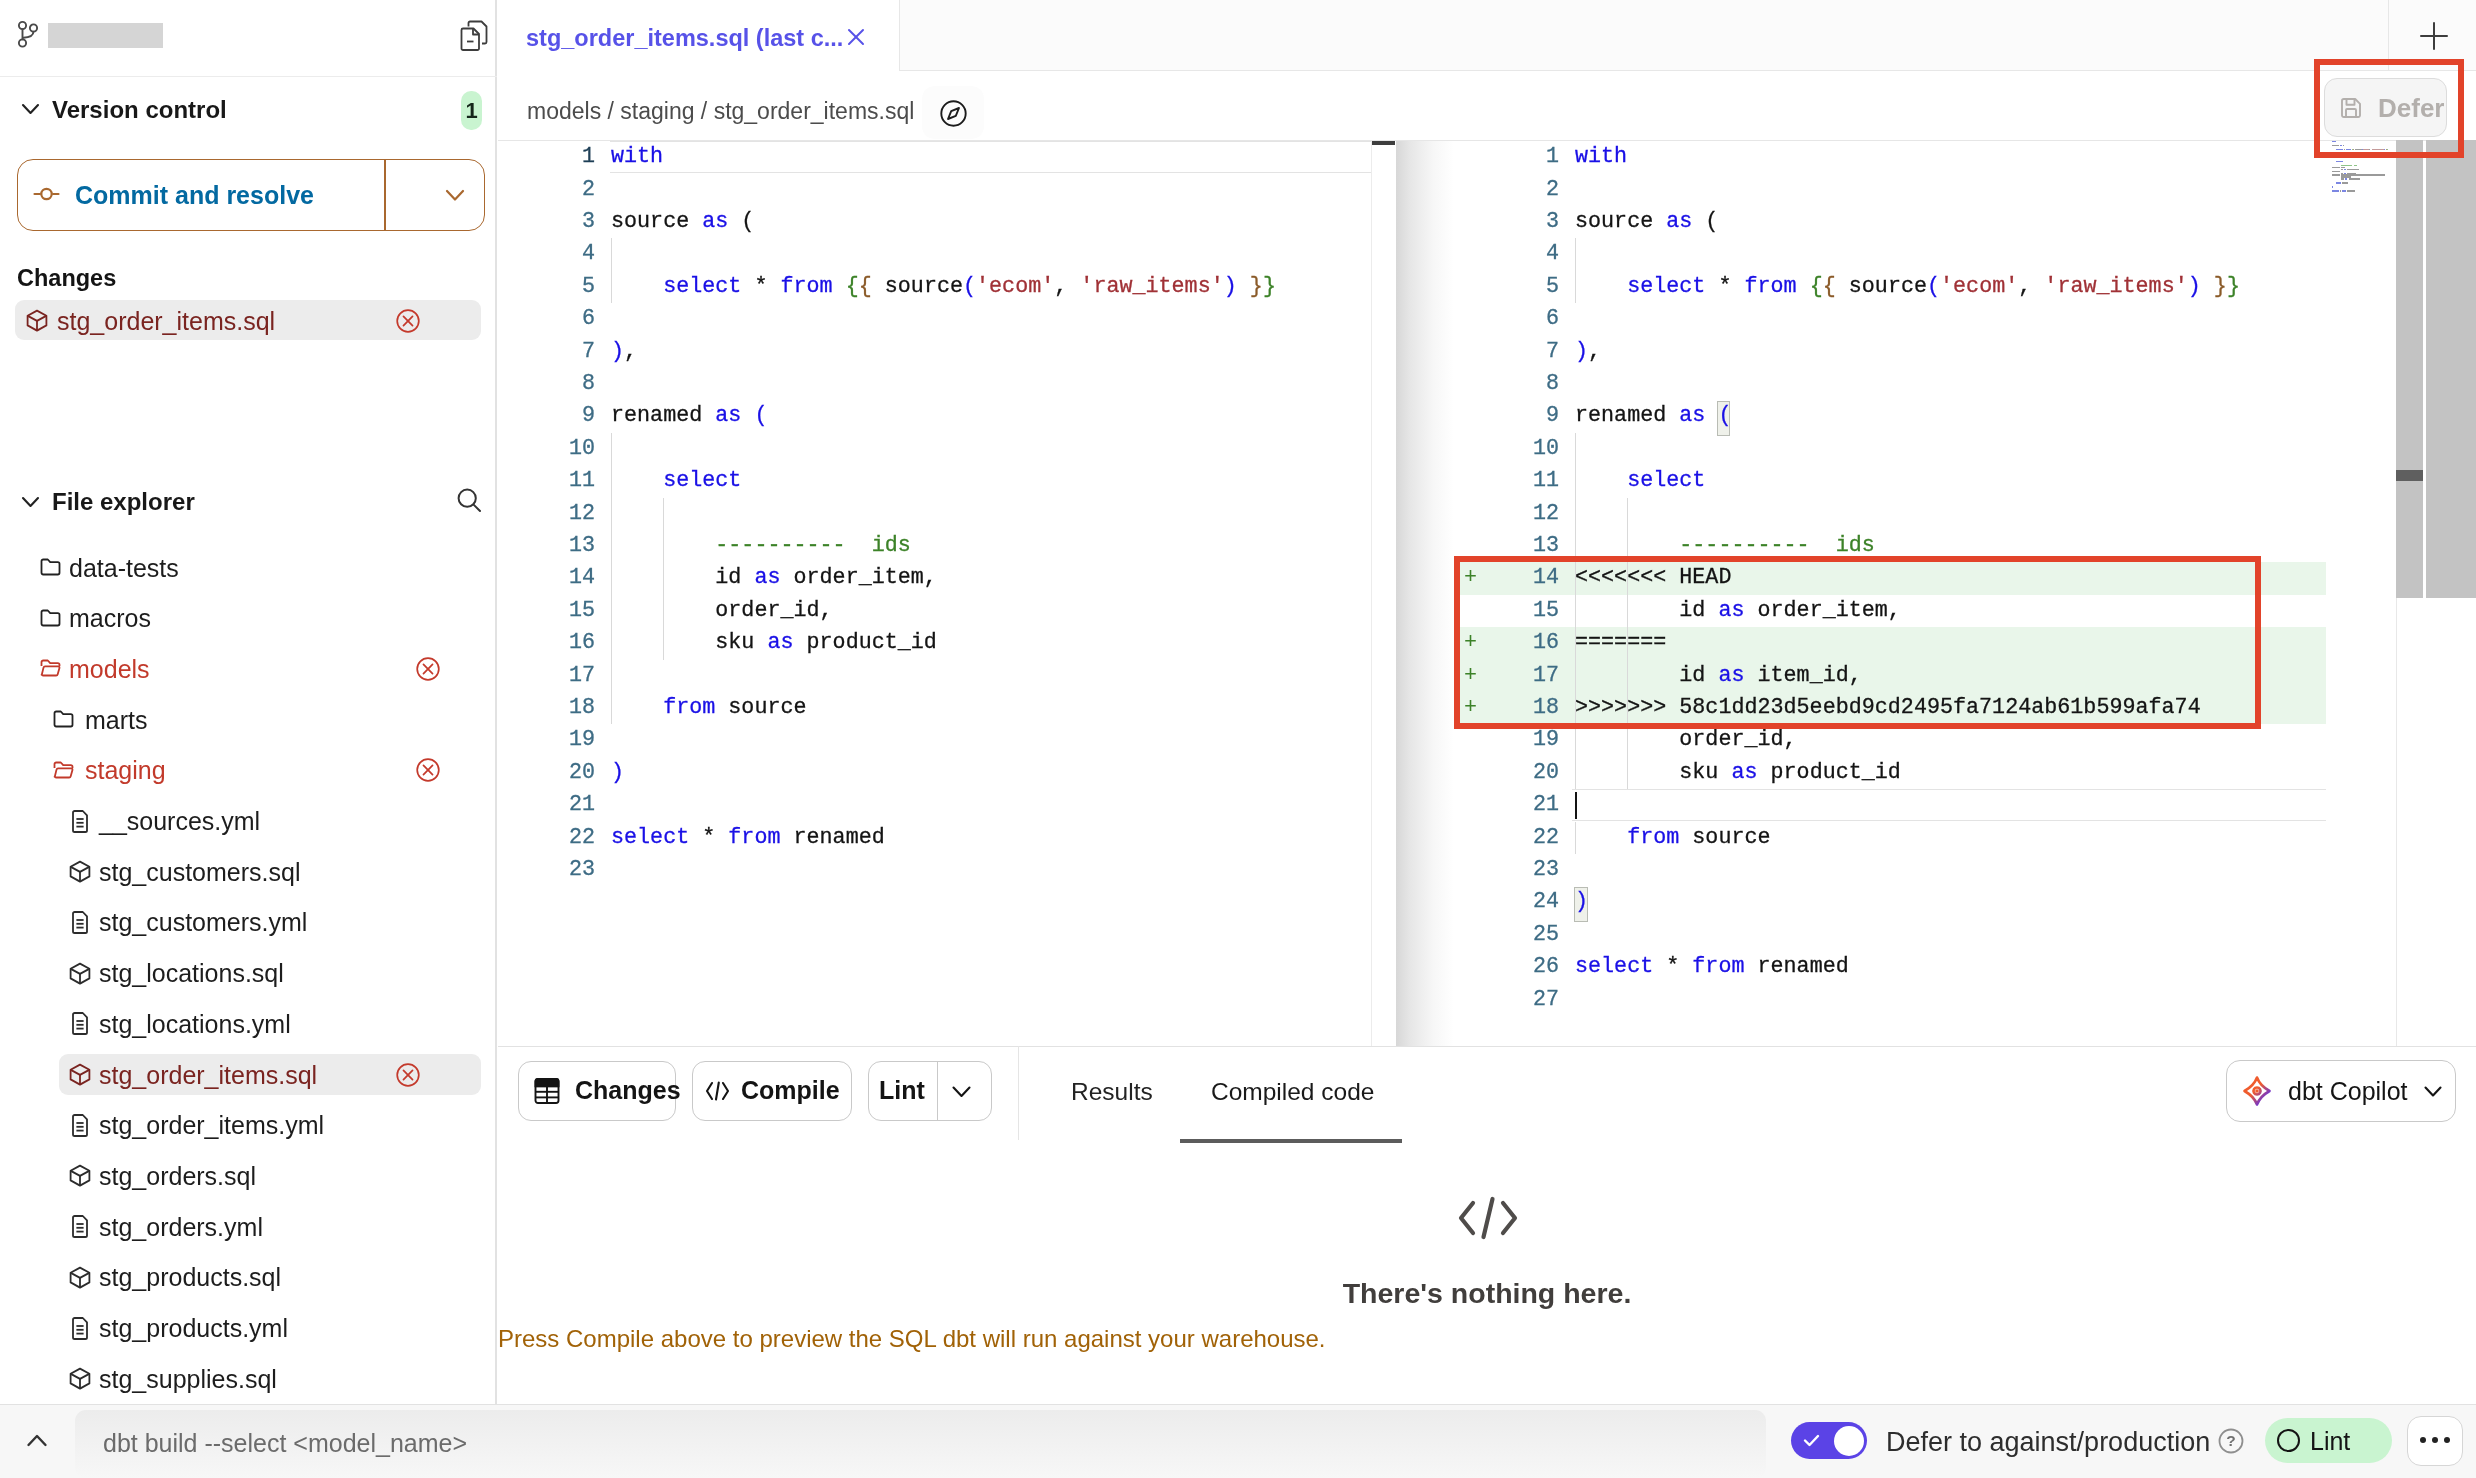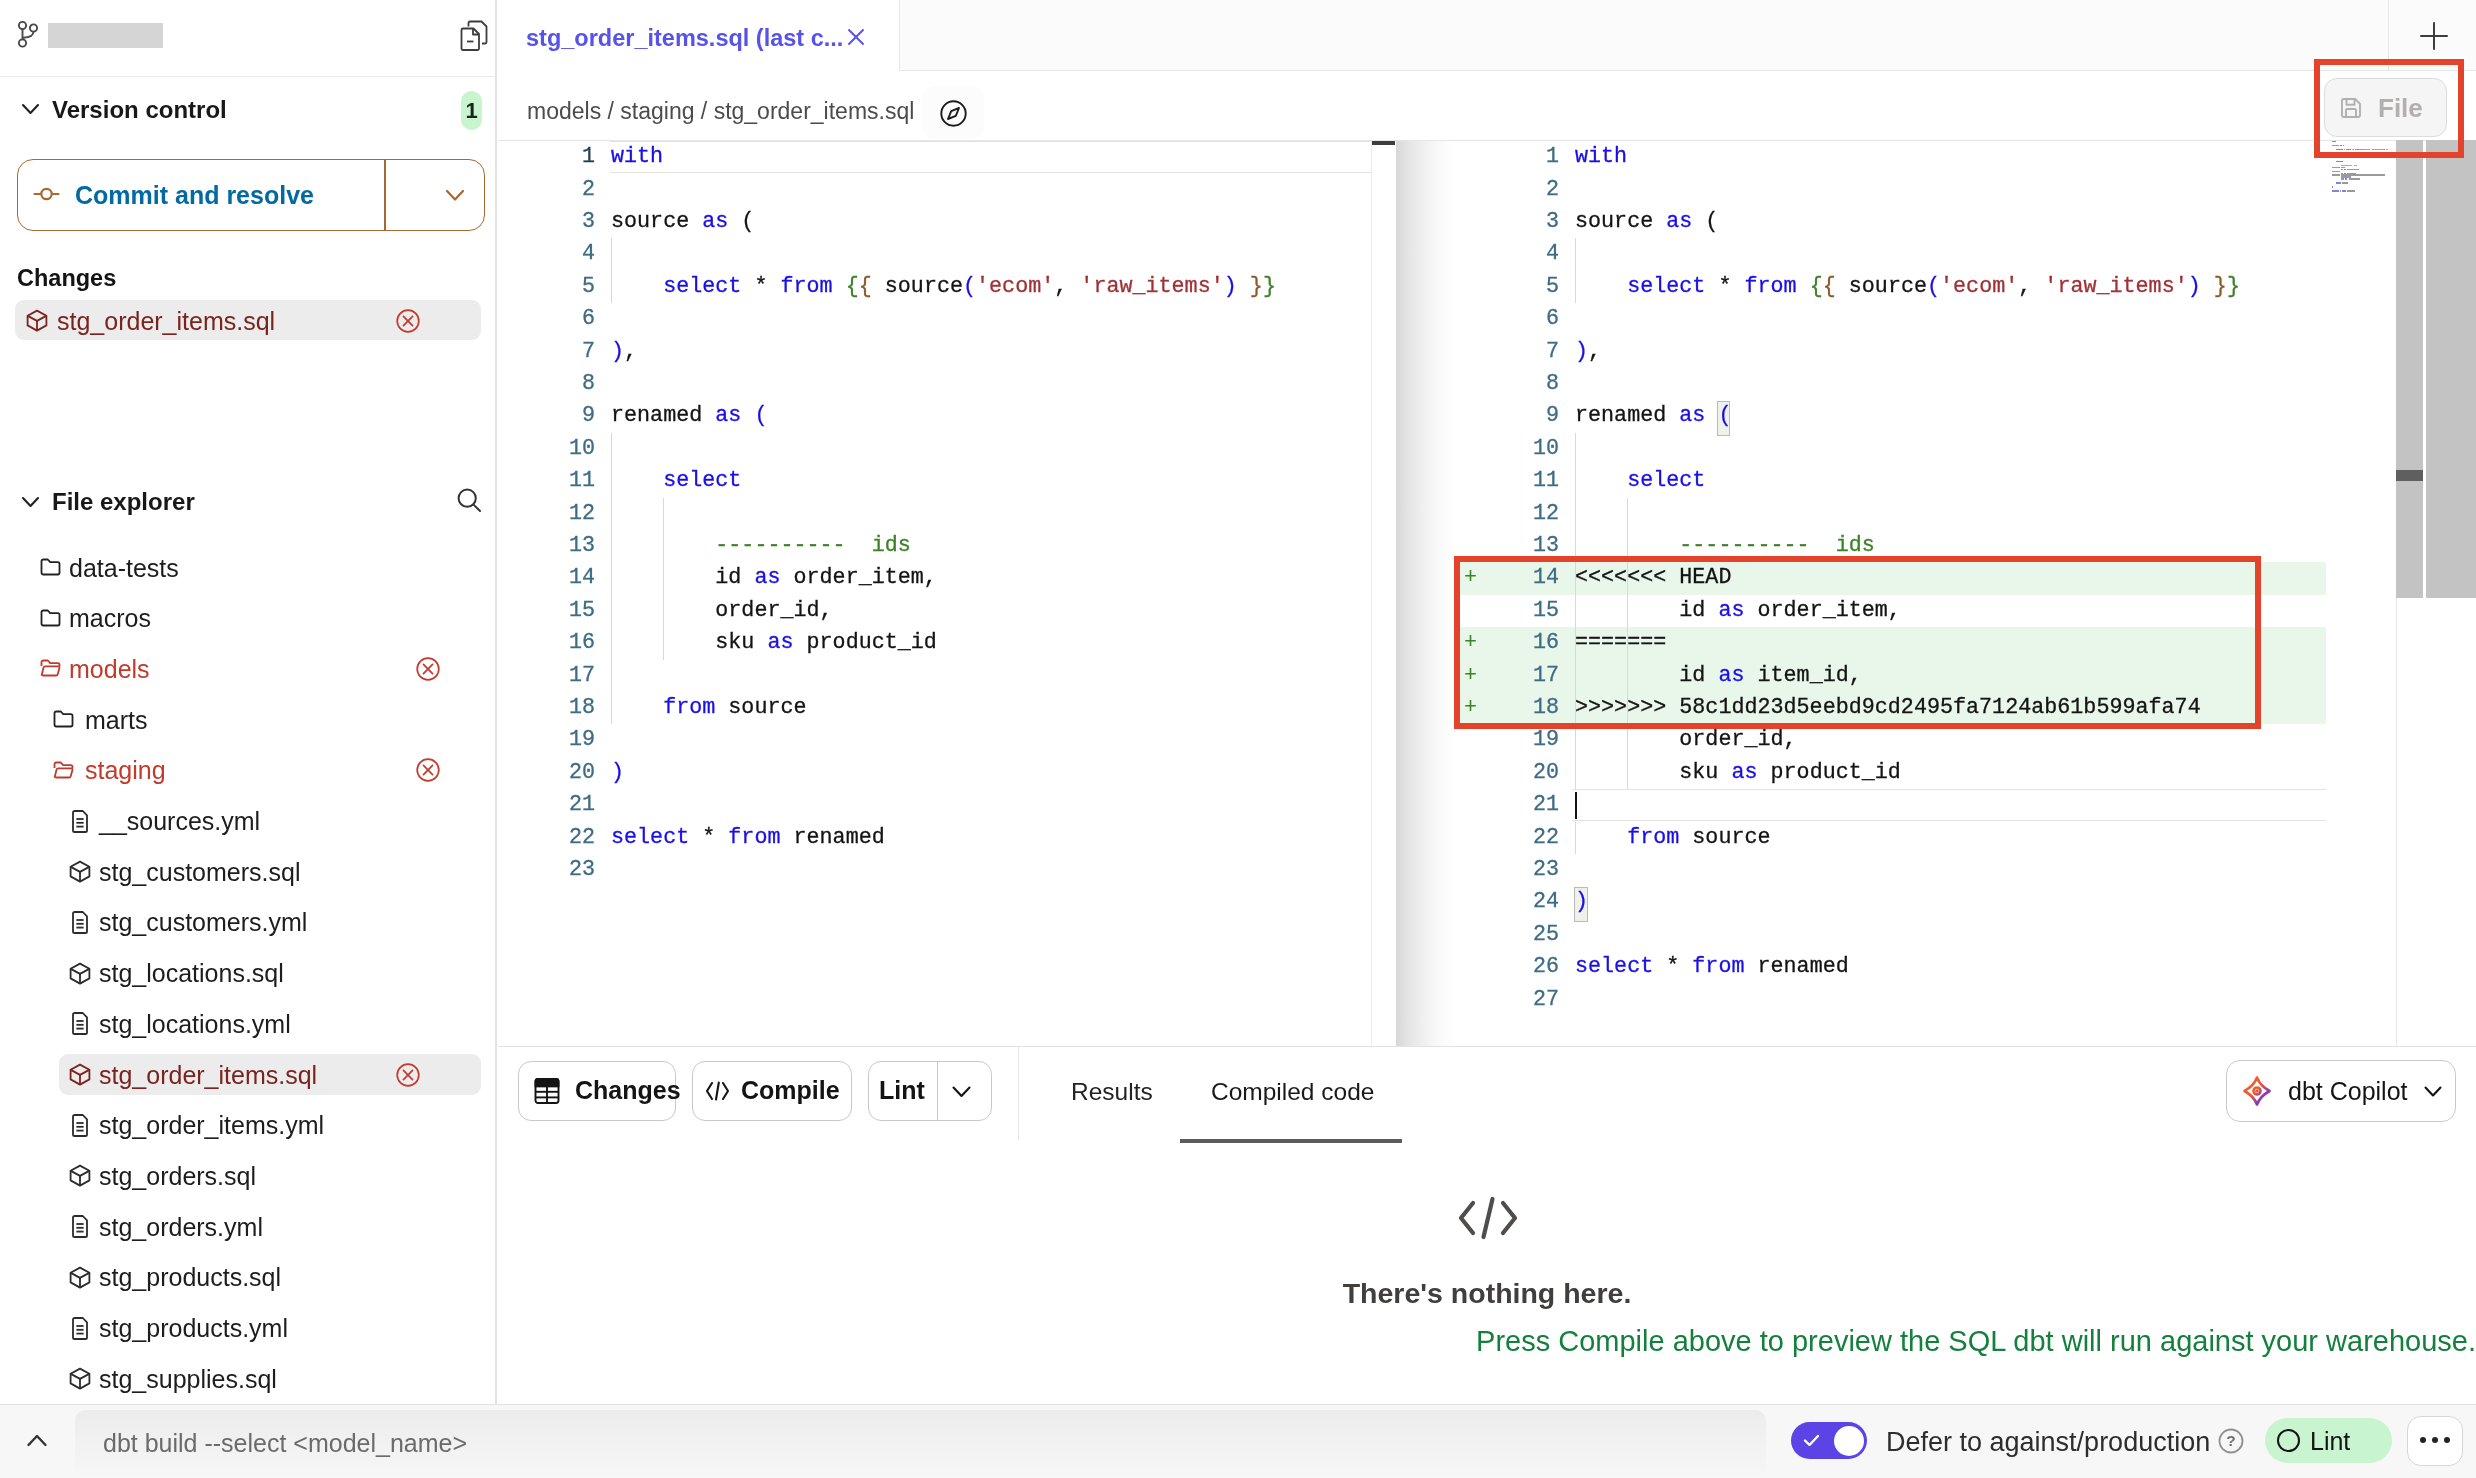--- a/index.html
+++ b/index.html
@@ -402,21 +402,21 @@
 <div class="abs" style="left:2426px;top:140px;width:50px;height:458px;background:#c3c3c3"></div>
 <div class="abs" style="left:2396px;top:598px;width:1.2px;height:448px;background:#e8e8e8"></div>
 <div class="abs" style="left:2324px;top:78px;width:123px;height:59px;border:1.5px solid #dcdcdc;border-radius:13px;background:#f5f5f5"></div>
 <svg class="abs" style="left:2339px;top:96px" width="24" height="24" viewBox="0 0 24 24">
 <g fill="none" stroke="#b3afac" stroke-width="1.9" stroke-linejoin="round">
 <path d="M3 4.8 a1.8 1.8 0 0 1 1.8 -1.8 H16.2 L21 7.8 V19.2 a1.8 1.8 0 0 1 -1.8 1.8 H4.8 A1.8 1.8 0 0 1 3 19.2 Z"></path>
 <path d="M7.5 3.2 V8.8 H15.5 V3.2"></path>
       <path d="M7 21 V14 a1 1 0 0 1 1 -1 h8 a1 1 0 0 1 1 1 V21"></path>
 </g>
   </svg>
-<div class="abs" style="left:2378px;top:93px;font-size:26px;font-weight:600;color:#b3afac">File</div>
+<div class="abs" style="left:2378px;top:93px;font-size:26px;font-weight:600;color:#b3afac">Defer</div>
 <div class="abs" style="left:2314px;top:59px;width:150px;height:99px;border:6px solid #e2432a"></div>
 <div class="abs" style="left:1454px;top:556px;width:807px;height:173px;border:6px solid #e2432a"></div>
 <div class="abs" style="left:498px;top:1046px;width:1978px;height:1.4px;background:#e2e2e2"></div>
 <div class="abs" style="left:518px;top:1061px;width:158px;height:60px;border:1.6px solid #c9c9c9;border-radius:13px;background:#fff"></div>
 <svg class="abs" style="left:534px;top:1076px" width="26" height="30" viewBox="0 0 26 30">
 <g stroke="#141414" fill="none" stroke-width="1.9">
 <rect x="1.5" y="3" width="23" height="24" rx="2.5"></rect>
 <path d="M1.5 10.2 h23"></path>
       <path d="M1.5 15.8 h23"></path>
       <path d="M1.5 21.4 h23"></path>
@@ -460,21 +460,21 @@
 <polyline points="2.5,2.5 10,10.5 17.5,2.5" fill="none" stroke="#141414" stroke-width="2.1" stroke-linecap="round" stroke-linejoin="round"></polyline>
   </svg>
 <svg class="abs" style="left:1457px;top:1195px" width="62" height="46" viewBox="0 0 62 46">
 <g fill="none" stroke="#4f4c4a" stroke-width="4.2" stroke-linecap="round" stroke-linejoin="round">
 <polyline points="16,8 4,23 16,38"></polyline>
       <polyline points="46,8 58,23 46,38"></polyline>
       <line x1="35.5" y1="4" x2="26.5" y2="42"></line>
 </g>
   </svg>
 <div class="abs" style="left:498px;top:1277px;width:1978px;text-align:center;font-size:28.5px;font-weight:700;color:#413e3c">There's nothing here.</div>
-<div class="abs" style="left:498px;top:1325px;width:1978px;text-align:right;font-size:29px;color:#15803d">Press Compile above to preview the SQL dbt will run against your warehouse.</div>
+<div class="abs" style="left:498px;top:1325px;width:1978px;text-align:left;font-size:24px;color:#a16207">Press Compile above to preview the SQL dbt will run against your warehouse.</div>
 <div class="abs" style="left:0;top:1404px;width:2476px;height:74px;background:#f7f7f7;border-top:1.4px solid #e2e2e2"></div>
 <svg class="abs" style="left:26px;top:1433px" width="22" height="15" viewBox="0 0 22 15">
 <polyline points="2.5,12 11,3 19.5,12" fill="none" stroke="#333" stroke-width="2.4" stroke-linecap="round" stroke-linejoin="round"></polyline>
   </svg>
 <div class="abs" style="left:75px;top:1410px;width:1691px;height:68px;border-radius:11px;background:linear-gradient(#ececec,#f7f7f7)"></div>
 <div class="abs" style="left:103px;top:1429px;font-size:25px;color:#6b6b6b">dbt build --select &lt;model_name&gt;</div>
 <div class="abs" style="left:1791px;top:1422px;width:76px;height:37px;border-radius:19px;background:#5b43e6"></div>
 <svg class="abs" style="left:1803px;top:1434px" width="17" height="13" viewBox="0 0 17 13">
 <polyline points="2,6.5 6.5,11 15,2" fill="none" stroke="#fff" stroke-width="2.4" stroke-linecap="round" stroke-linejoin="round"></polyline>
   </svg>

